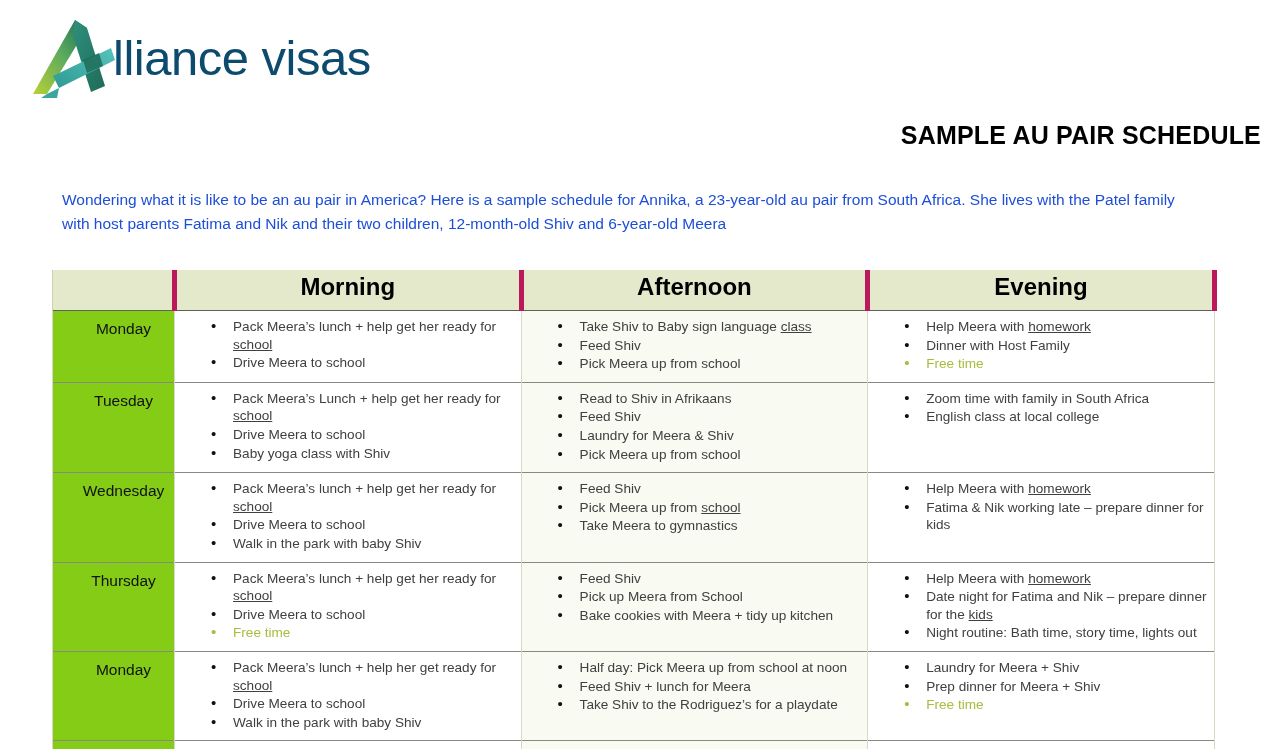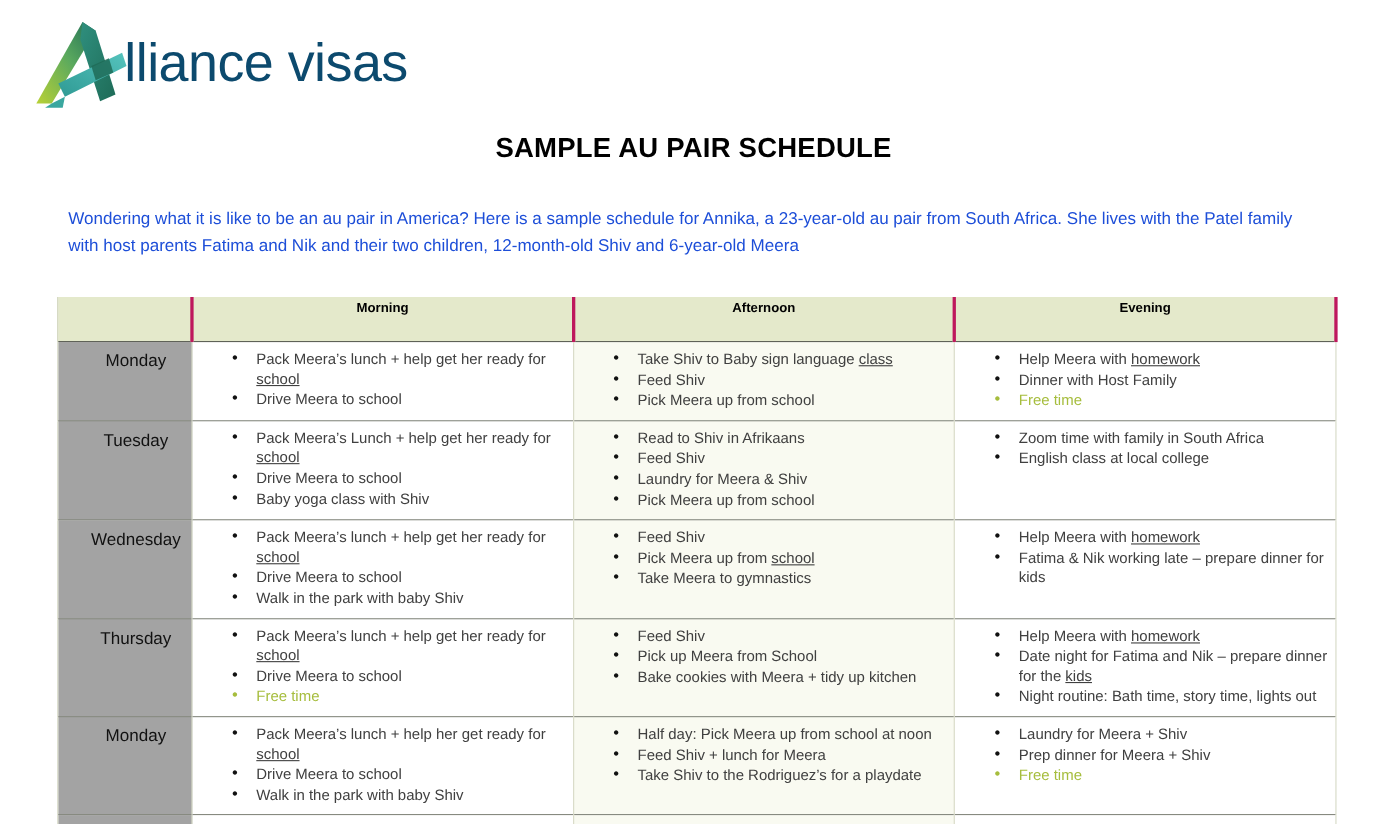--- a/index.html
+++ b/index.html
@@ -25,21 +25,21 @@
     letter-spacing:-0.5px;
     margin-left:-6px;
     line-height:1;
     font-weight:400;
     white-space:nowrap;
   }
 
   
   .doc-title{
     position:absolute;top:121px;left:0;width:1261px;
-    text-align:center;
+    text-align:right;
     font-size:25px;font-weight:bold;
     letter-spacing:0.2px;
     color:#000;
   }
 
   
   .intro{
     position:absolute;top:188px;left:62px;width:1137px;
     text-align:left;
     font-size:15.5px;
@@ -62,31 +62,31 @@
     padding:0;
     border-left:1px solid #d6d9c6;
     border-right:1px solid #d6d9c6;
   }
   .sched tr{border-bottom:1.5px solid #878a80;}
   .sched thead tr{border-bottom:1.6px solid #5f6258;}
 
   .sched thead th{
     background:#e4e9cb;
     text-align:center;
-    font-size:12px;
+    font-size:24px;
     font-weight:bold;
     height:32px;
     padding:3px 0 5px 0;
     border-left:1px solid #cdd2b6;
-    border-right:3px solid #be185d;
+    border-right:5px solid #be185d;
   }
   .sched thead th.h-day{background:#e4e9cb;}
 
   td.day{
-    background:#a3a3a3;
+    background:#84cc16;
     text-align:center;
     font-size:15.5px;
     padding-top:9px;
     color:#111;
     padding-left:20px;
   }
   td.seg{background:#ffffff;}
   td.seg.tint{background:#f9faf1;}
 
   ul.acts{

